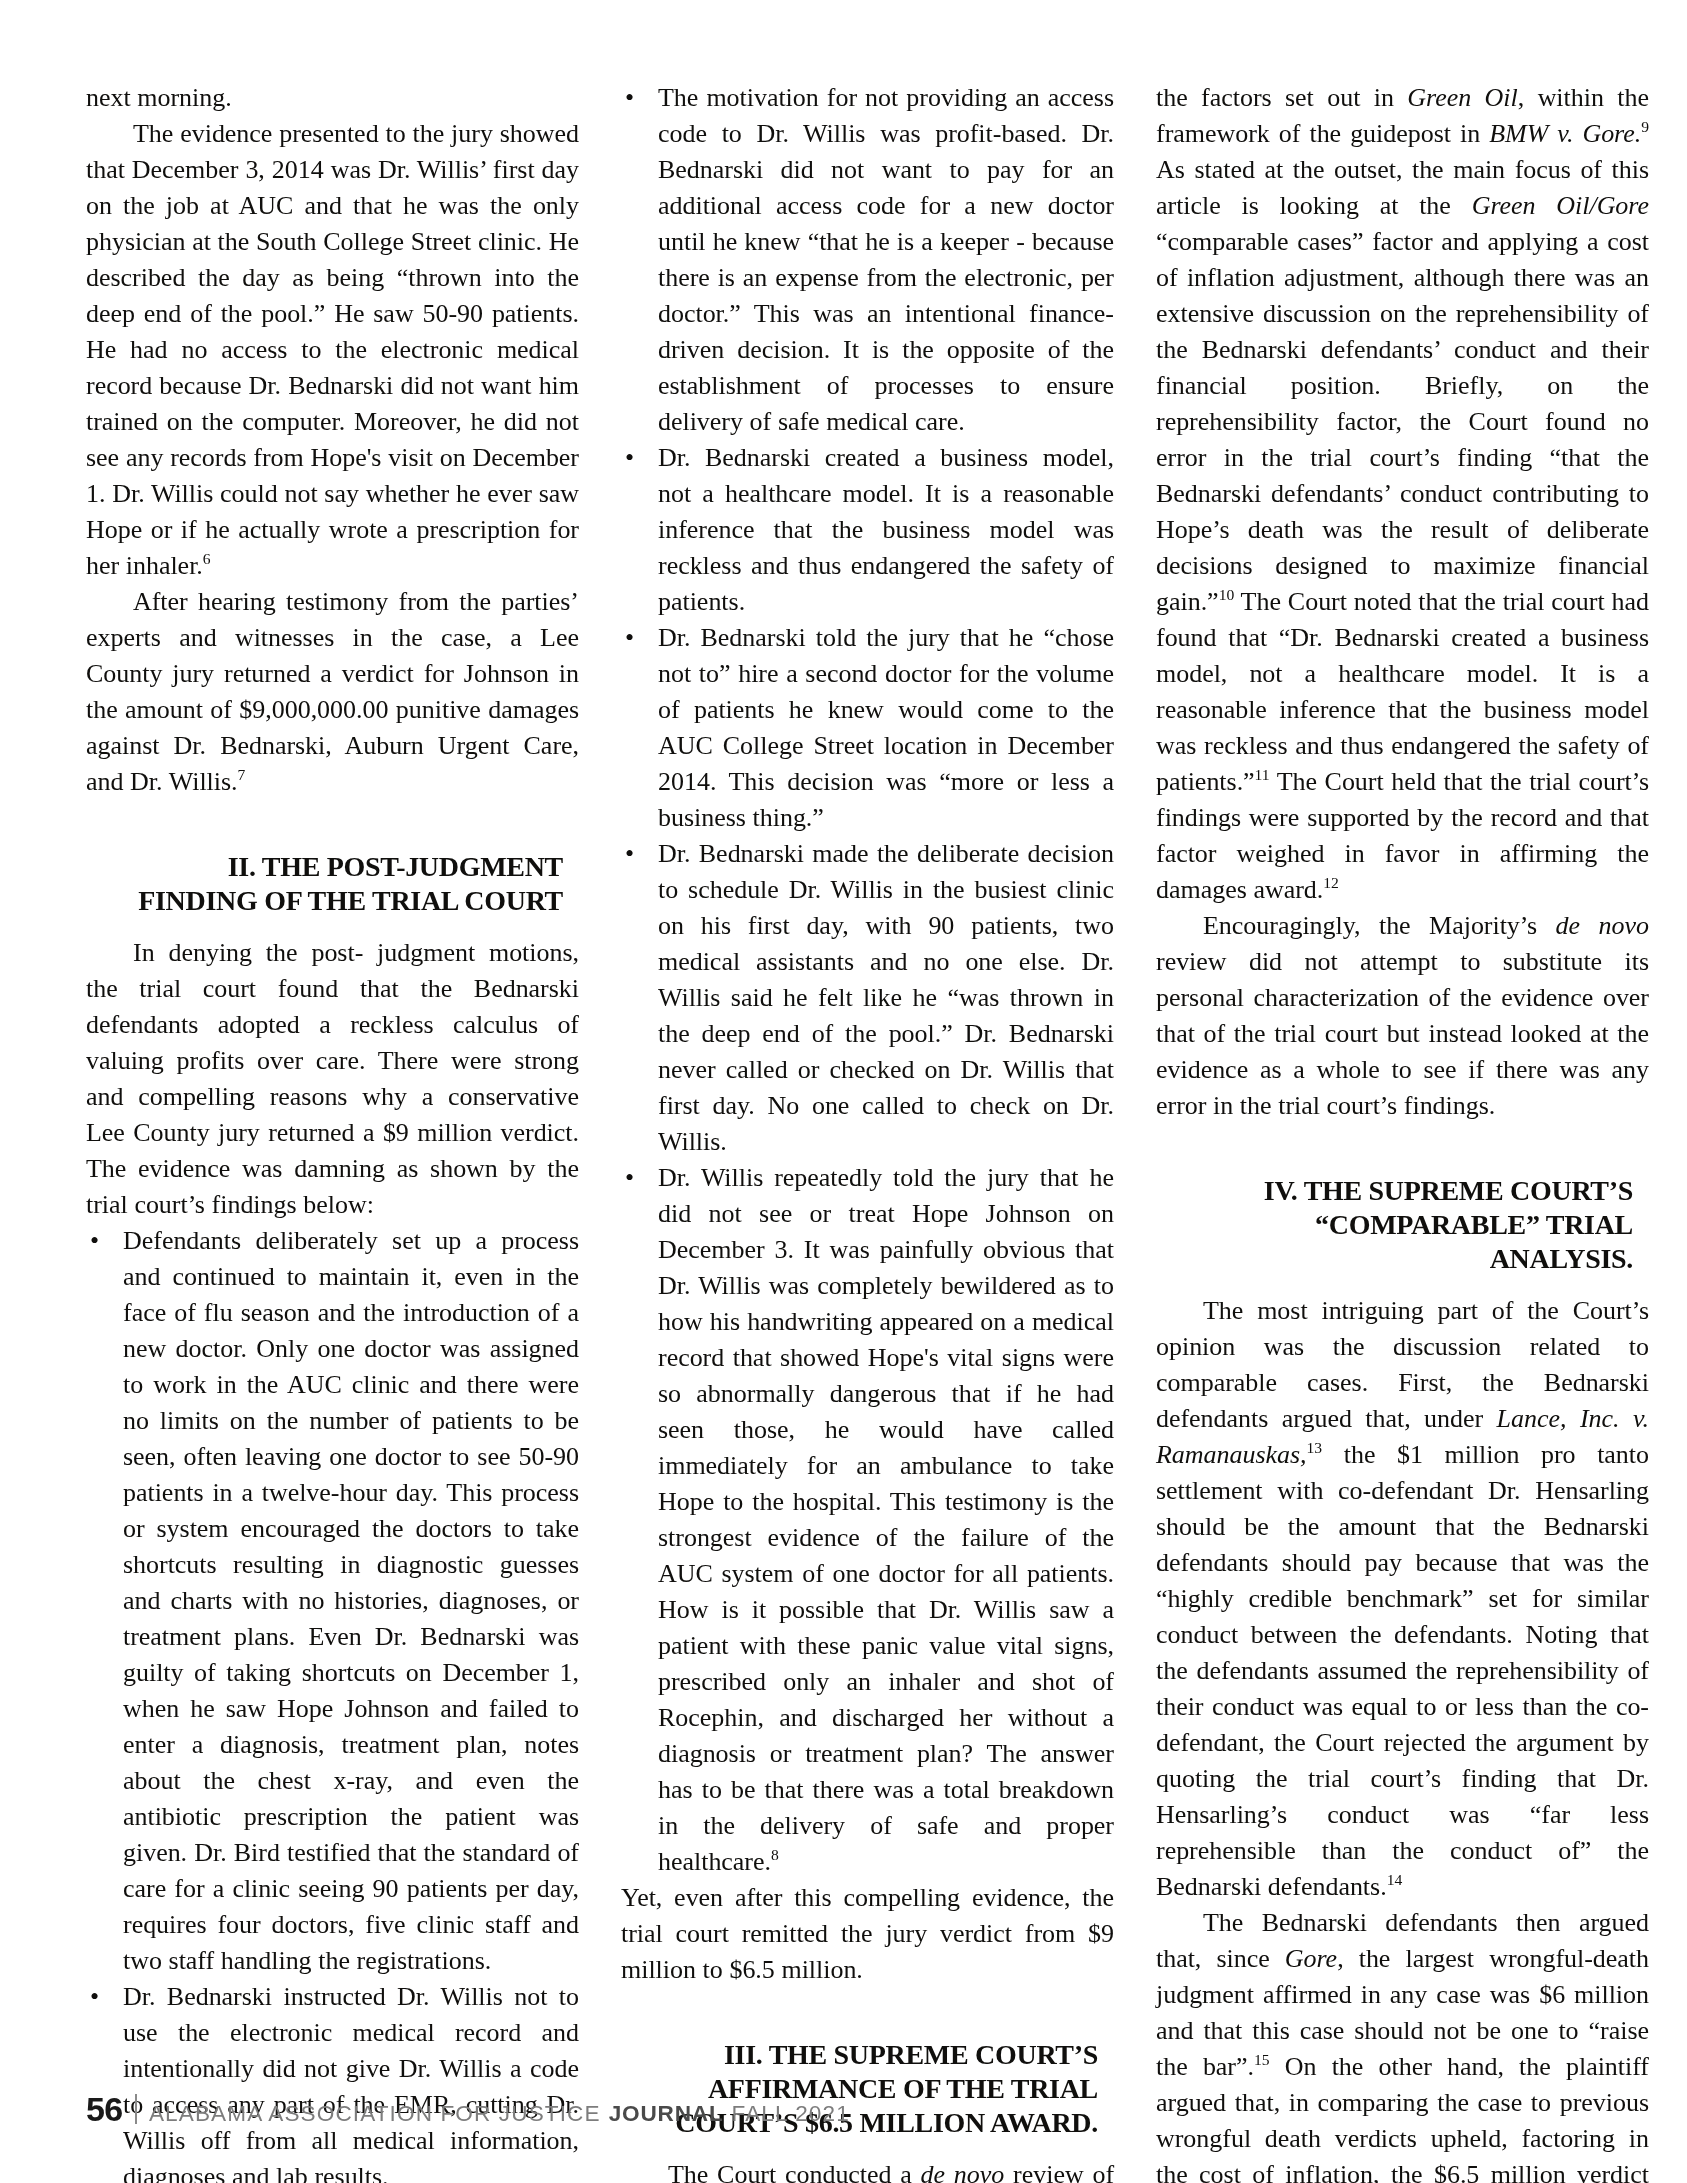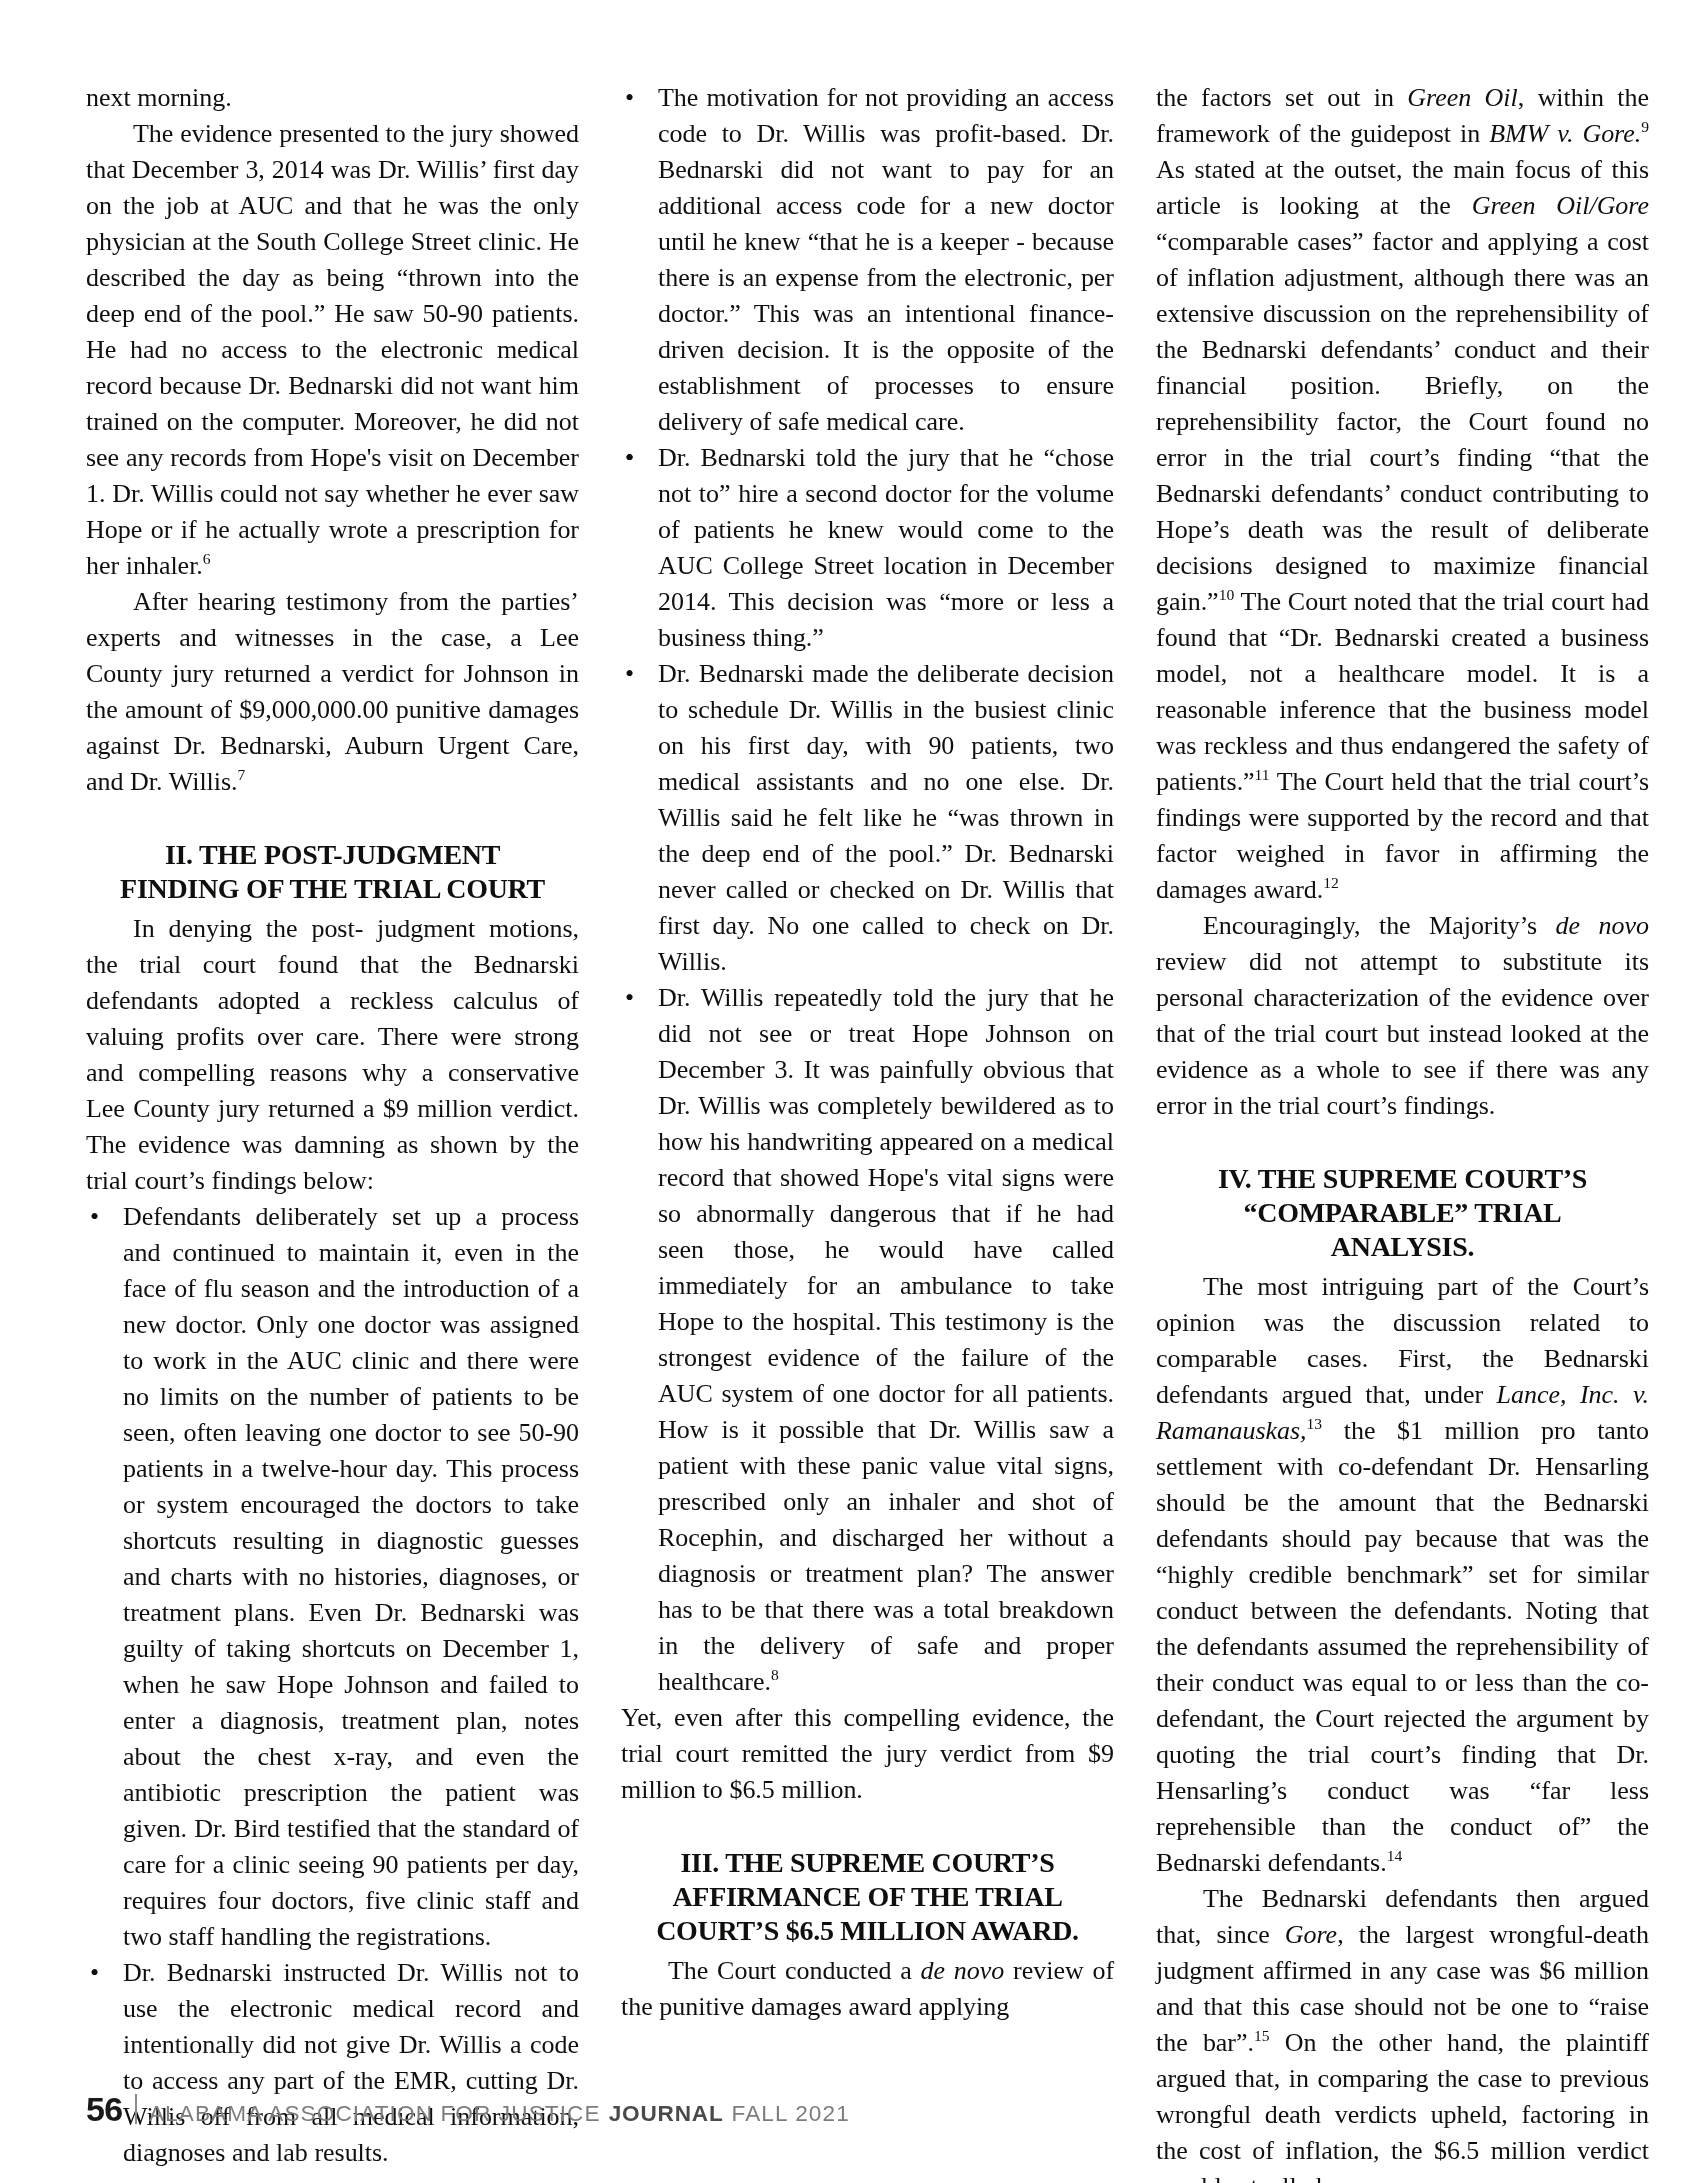--- a/index.html
+++ b/index.html
@@ -40,25 +40,25 @@
     text-align: justify;
     text-justify: inter-word;
     hyphens: none;
     letter-spacing: -0.03px;
     word-spacing: 0.2px;
   }
   p.indent { text-indent: 47px; }
   p.noindent { text-indent: 0; }
 
   h2.section {
-    margin: 4px;
+    margin: 16px;
     font-size: 28px;
     line-height: 34px;
     font-weight: bold;
-    text-align: center;
+    text-align: right;
     letter-spacing: -0.3px;
     font-family: "Liberation Serif", "DejaVu Serif", serif;
   }
   .sp-before-head { height: 34px; }
   .sp-after-head  { height: 1.3px; }
 
   ul.bullets {
     margin: 0;
     padding: 0;
     list-style: none;
@@ -145,21 +145,21 @@
 
       <ul class="bullets">
         <li><span class="bullet">•</span><span>Defendants deliberately set up a process and continued to maintain it, even in the face of flu season and the introduction of a new doctor. Only one doctor was assigned to work in the AUC clinic and there were no limits on the number of patients to be seen, often leaving one doctor to see 50-90 patients in a twelve-hour day. This process or system encouraged the doctors to take shortcuts resulting in diagnostic guesses and charts with no histories, diagnoses, or treatment plans. Even Dr. Bednarski was guilty of taking shortcuts on December 1, when he saw Hope Johnson and failed to enter a diagnosis, treatment plan, notes about the chest x-ray, and even the antibiotic prescription the patient was given. Dr. Bird testified that the standard of care for a clinic seeing 90 patients per day, requires four doctors, five clinic staff and two staff handling the registrations.</span></li>
         <li><span class="bullet">•</span><span>Dr. Bednarski instructed Dr. Willis not to use the electronic medical record and intentionally did not give Dr. Willis a code to access any part of the EMR, cutting Dr. Willis off from all medical information, diagnoses and lab results.</span></li>
       </ul>
     </div>
 
     <div class="col">
       <ul class="bullets">
         <li><span class="bullet">•</span><span>The motivation for not providing an access code to Dr. Willis was profit-based. Dr. Bednarski did not want to pay for an additional access code for a new doctor until he knew “that he is a keeper - because there is an expense from the electronic, per doctor.” This was an intentional finance-driven decision. It is the opposite of the establishment of processes to ensure delivery of safe medical care.</span></li>
-        <li><span class="bullet">•</span></li>
+        <li><span class="bullet">•</span><span>Dr. Bednarski created a business model, not a healthcare model. It is a reasonable inference that the business model was reckless and thus endangered the safety of patients.</span></li>
         <li><span class="bullet">•</span><span>Dr. Bednarski told the jury that he “chose not to” hire a second doctor for the volume of patients he knew would come to the AUC College Street location in December 2014. This decision was “more or less a business thing.”</span></li>
         <li><span class="bullet">•</span><span>Dr. Bednarski made the deliberate decision to schedule Dr. Willis in the busiest clinic on his first day, with 90 patients, two medical assistants and no one else. Dr. Willis said he felt like he “was thrown in the deep end of the pool.” Dr. Bednarski never called or checked on Dr. Willis that first day. No one called to check on Dr. Willis.</span></li>
         <li><span class="bullet">•</span><span>Dr. Willis repeatedly told the jury that he did not see or treat Hope Johnson on December 3. It was painfully obvious that Dr. Willis was completely bewildered as to how his handwriting appeared on a medical record that showed Hope's vital signs were so abnormally dangerous that if he had seen those, he would have called immediately for an ambulance to take Hope to the hospital. This testimony is the strongest evidence of the failure of the AUC system of one doctor for all patients. How is it possible that Dr. Willis saw a patient with these panic value vital signs, prescribed only an inhaler and shot of Rocephin, and discharged her without a diagnosis or treatment plan? The answer has to be that there was a total breakdown in the delivery of safe and proper healthcare.</span><sup>8</sup></li>
       </ul>
 
       <p class="noindent">Yet, even after this compelling evidence, the trial court remitted the jury verdict from $9 million to $6.5 million.</p>
 
       <div class="sp-before-head"></div>
       <h2 class="section">
         <span>III. THE SUPREME COURT’S</span><br>

